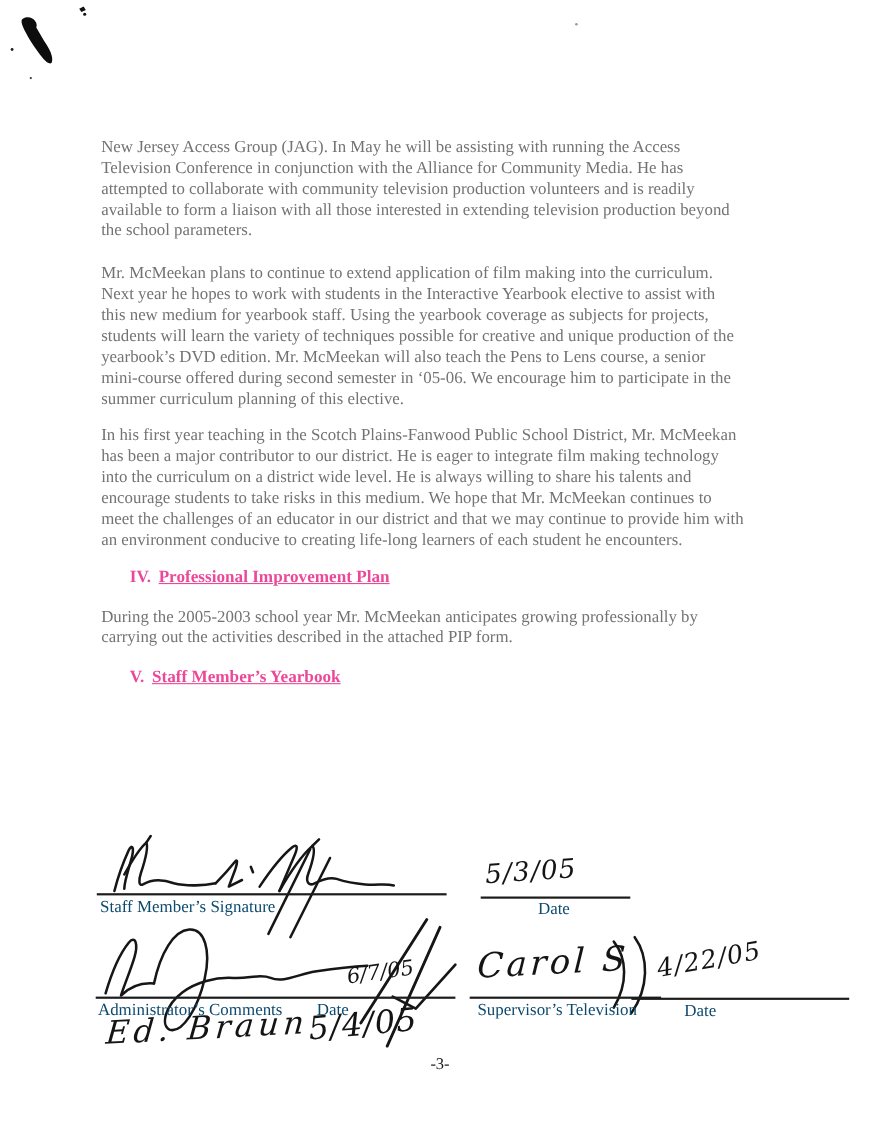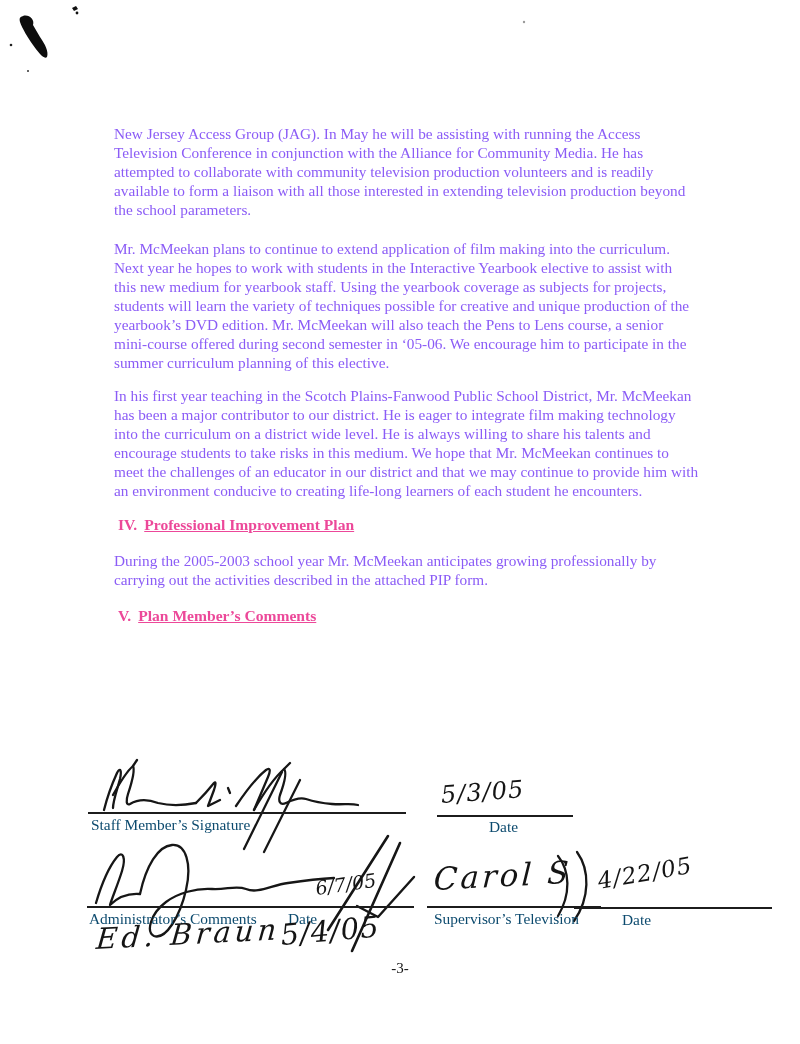--- a/index.html
+++ b/index.html
@@ -2,23 +2,23 @@
 <html><head>
 <meta charset="utf-8">
 <style>
   html,body{margin:0;padding:0;background:#e8e8e8;}
   .page{
     position:relative;width:800px;height:1044px;margin:0 auto;
     background:#ffffff;overflow:hidden;
     font-family:"Liberation Serif", serif;color:#161616;
   }
   .para{
-    position:absolute;left:114px;
+    position:absolute;left:92px;
     font-size:15.3px;line-height:19px;white-space:pre;
-    color:#8b5cf6;
+    color:#737373;
   }
   .heading{
     position:absolute;left:118px;
     font-size:15.6px;font-weight:bold;color:#ec4899;
     white-space:nowrap;
   }
   .heading .u{text-decoration:underline;margin-left:7px;}
   .sigline{position:absolute;height:1.6px;background:#1c1c1c;}
   .siglabel{
     position:absolute;font-size:15.4px;color:#0c4a6e;white-space:nowrap;
@@ -72,21 +72,21 @@
 an environment conducive to creating life-long learners of each student he encounters.</div>
 
   <div class="heading" style="top:516px">
     <span>IV.</span><span class="u">Professional Improvement Plan</span>
   </div>
 
   <div class="para" style="top:551px">During the 2005-2003 school year Mr. McMeekan anticipates growing professionally by
 carrying out the activities described in the attached PIP form.</div>
 
   <div class="heading" style="top:607px">
-    <span>V.</span><span class="u">Plan Member’s Comments</span>
+    <span>V.</span><span class="u">Staff Member’s Yearbook</span>
   </div>
 
   <svg class="ink" style="left:0;top:740px" width="800" height="230" viewBox="0 740 800 230">
 
     <g fill="none" stroke="#161616" stroke-width="2.3" stroke-linecap="round" stroke-linejoin="round" aria-label="Staff Member’s Signature">
       <path d="M104,810 C107,798 112,784 117,773 C120,767 122,770 120,779 C117,790 113,801 113,808"></path>
       <path d="M113,795 C118,786 126,772 133,766 L137,760"></path>
       <path d="M133,766 C135,770 132,782 128,794 C126,800 126,806 130,804 C140,798 150,800 158,803 C170,806 186,805 196,803"></path>
       <path d="M196,803 C204,795 210,788 214,783 C216,781 216,784 214,790 L208,806 L220,800"></path>
       <path d="M228,788 L230,793"></path>

